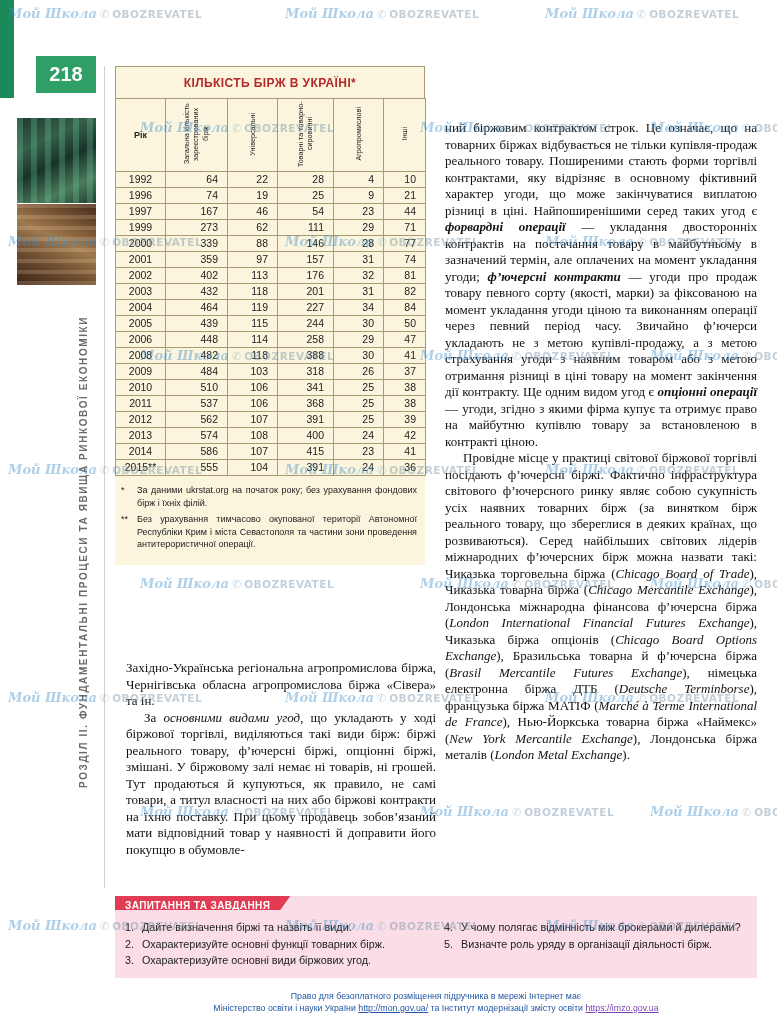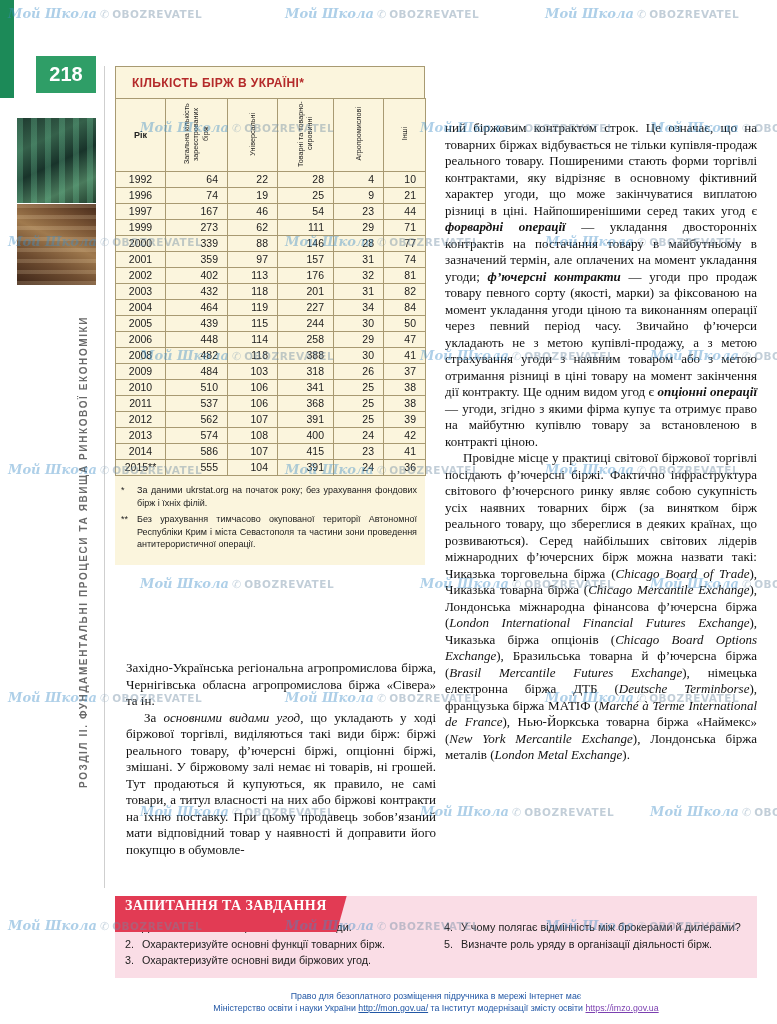--- a/index.html
+++ b/index.html
@@ -29,21 +29,21 @@
   .chapter-vertical { position:absolute; left:78px; top:284px; height:504px;
     writing-mode:vertical-rl; transform:rotate(180deg);
     font-family:"Liberation Sans", sans-serif; font-weight:bold; font-size:10px;
     letter-spacing:1.6px; color:#6a6a6a; white-space:nowrap; }
   .divider-line { position:absolute; left:104px; top:66px; width:1px; height:822px; background:#cfcfcf; }
 
   
   .table-panel { position:absolute; left:115px; top:66px; width:310px;
     background:var(--panel-cream, #fbf5dd); }
   .table-title { border:1px solid var(--table-border,#a89a72); border-bottom:none;
-    text-align:left; color:var(--table-title-red,#b42a2a);
+    text-align:center; color:var(--table-title-red,#b42a2a);
     font-family:"Liberation Sans", sans-serif; font-weight:bold; font-size:12px;
     letter-spacing:.4px; padding:9px 16px 8px; }
   table.birzh { width:100%; border-collapse:collapse; font-family:"Liberation Sans", sans-serif; table-layout:fixed; }
   .birzh th, .birzh td { border:1px solid var(--table-border,#a89a72); }
   .birzh th { height:72px; vertical-align:middle; 
     font-weight:normal; font-size:7.2px; color:#222; padding:2px 1px; }
   .birzh th.h-year { font-size:9px; font-weight:bold; }
   .vtext { display:inline-block; writing-mode:vertical-rl; transform:rotate(180deg);
     max-height:68px; line-height:1.3; }
   .birzh td { font-size:10.5px; color:#1c1c1c; padding:1px 9px 1px 2px;
@@ -59,23 +59,23 @@
   .col-left-text { position:absolute; left:126px; top:660px; width:310px; }
   .col-right { position:absolute; left:445px; top:120px; width:312px; }
   .body-p { font-size:13px; line-height:16.5px; text-align:justify; margin:0; }
   .body-p.indent { text-indent:18px; }
   .seg-i { font-style:italic; }
   .seg-bi { font-style:italic; font-weight:bold; }
 
   
   .questions-box { position:absolute; left:115px; top:896px; width:642px; height:82px;
     background:var(--questions-bg-pink,#fadde6); z-index:3; }
-  .q-tab { position:absolute; left:0; top:0; height:36px;
+  .q-tab { position:absolute; left:0; top:0; height:14px;
     background:var(--questions-tab-red,#e23b54); color:#fff;
-    font-family:Liberation Serif, serif; font-weight:bold; font-size:14px;
+    font-family:Liberation Sans, sans-serif; font-weight:bold; font-size:10px;
     line-height:19px; letter-spacing:.4px; padding:0 20px 0 10px;
     clip-path:polygon(0 0,100% 0,calc(100% - 10px) 100%,0 100%); }
   .q-cols { display:flex; gap:20px; padding:25px 14px 6px 10px;
     font-family:"Liberation Sans", sans-serif; font-size:10.8px; line-height:13.5px; color:#222; }
   .q-col { flex:1; }
   .q-item { display:flex; margin-bottom:3px; }
   .q-num { flex:none; width:17px; }
   .q-text { flex:1; }
 
   

